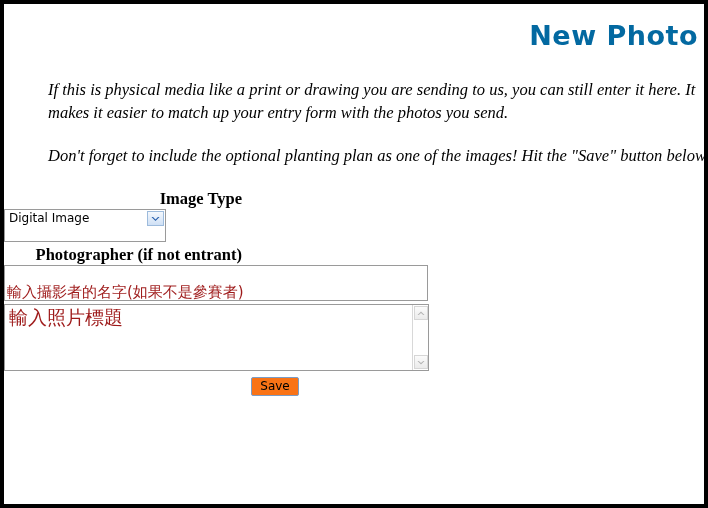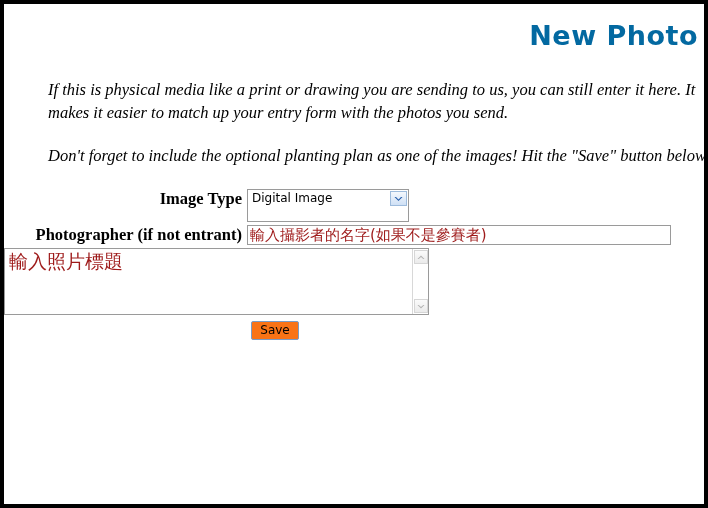--- a/index.html
+++ b/index.html
@@ -71,20 +71,21 @@
   #form-area {
     position: absolute;
     left: 0;
     top: 185px;
     width: 700px;
   }
   .form-row {
     display: flex;
     align-items: flex-start;
     margin-bottom: 3px;
+    flex-direction: column;
   }
   .form-label {
     width: 243px;
     text-align: right;
     padding-right: 5px;
     box-sizing: border-box;
     font-family: "Liberation Serif", serif;
     font-weight: bold;
     font-size: 16.5px;
     color: #000000;
@@ -127,21 +128,21 @@
   .text-input {
     width: 424px;
     height: 20px;
     box-sizing: border-box;
     border: 1px solid #9a9a9a;
     background: #ffffff;
     color: #9e1a1a;
     font-family: "DejaVu Sans", sans-serif;
     font-size: 15px;
     line-height: 18px;
-    padding: 0 2px;
+    padding: 17px 2px;
     overflow: hidden;
     white-space: nowrap;
   }
 
   
   .textarea-box {
     position: relative;
     width: 425px;
     height: 67px;
     box-sizing: border-box;

